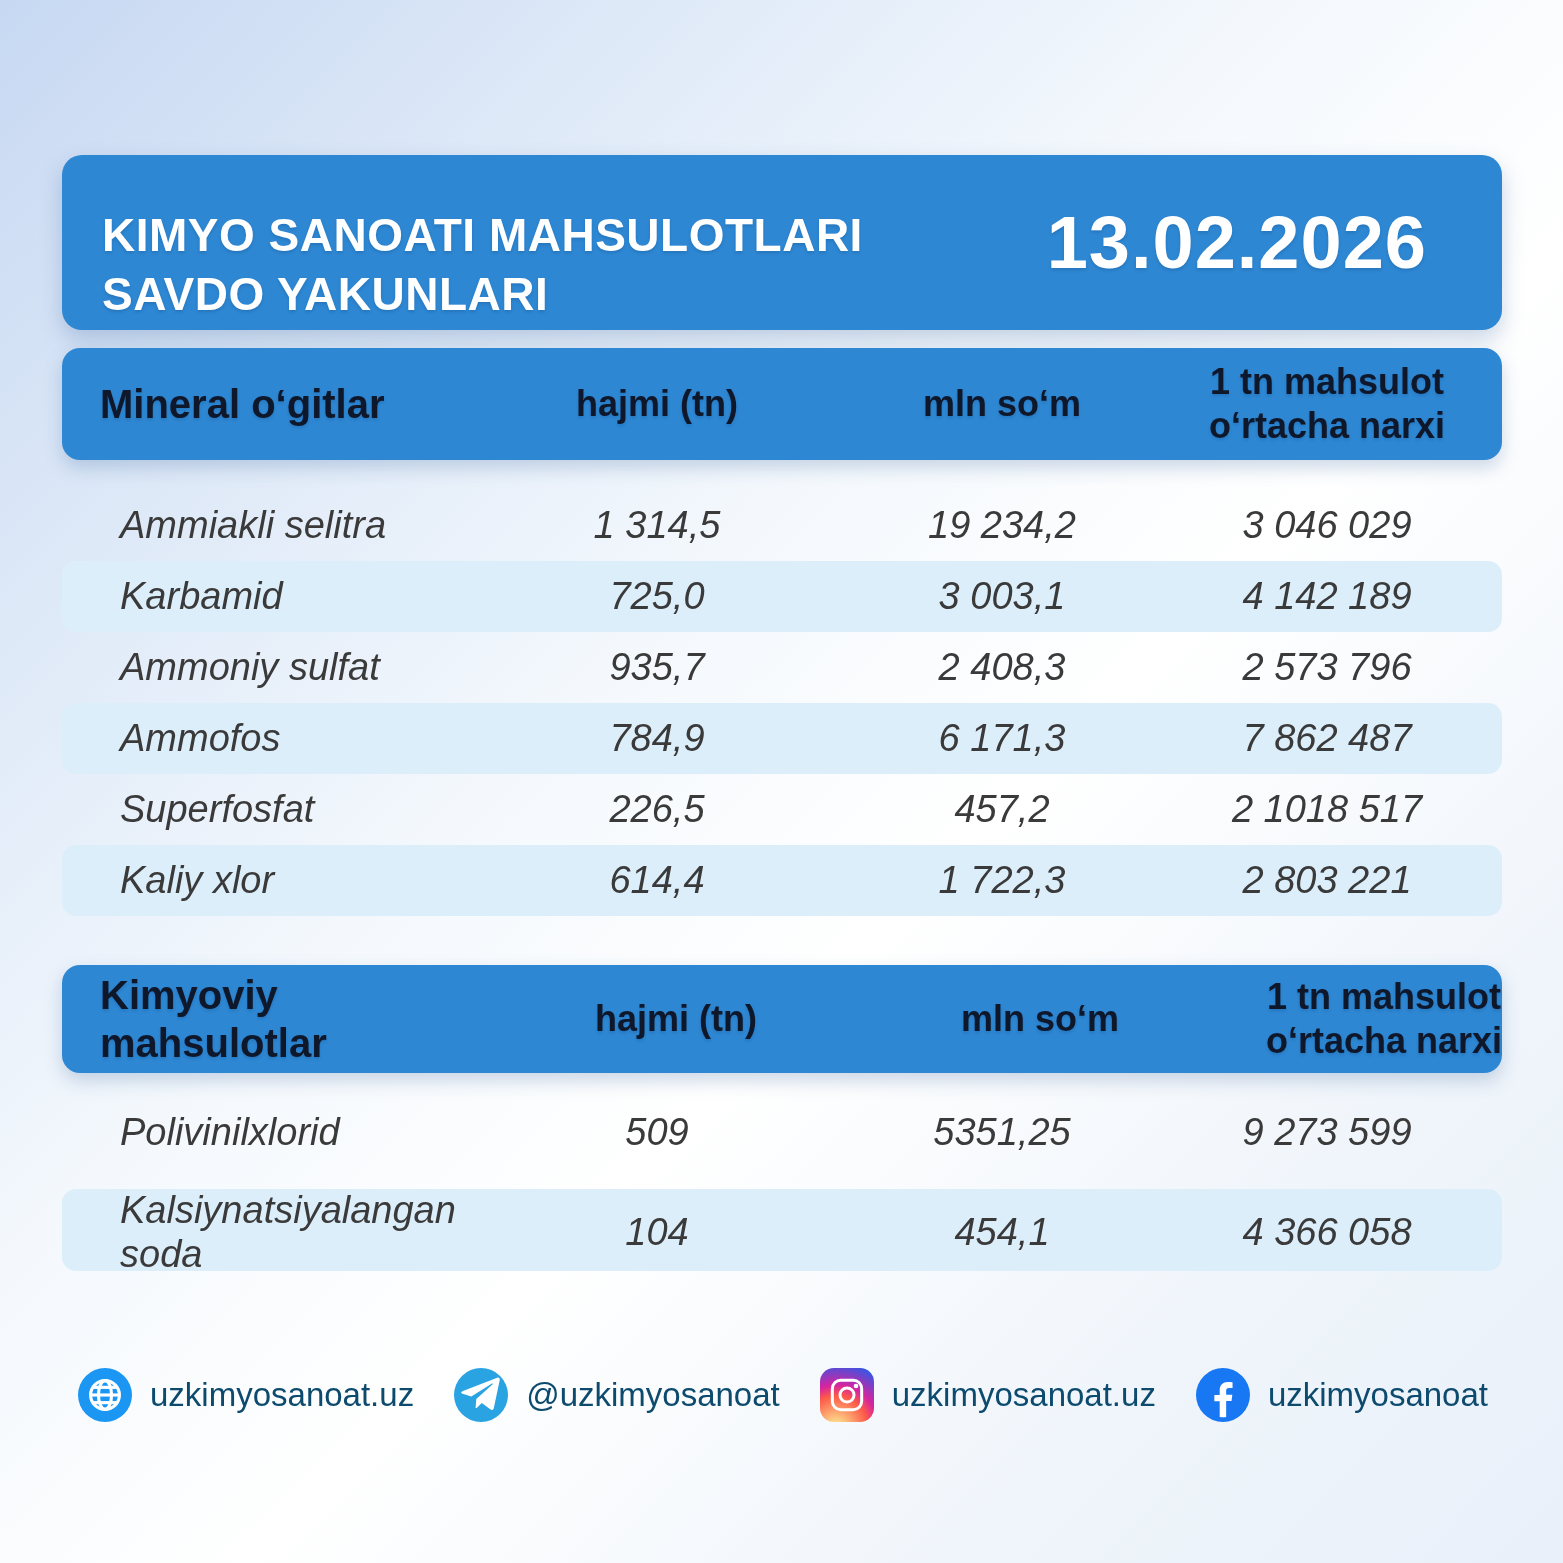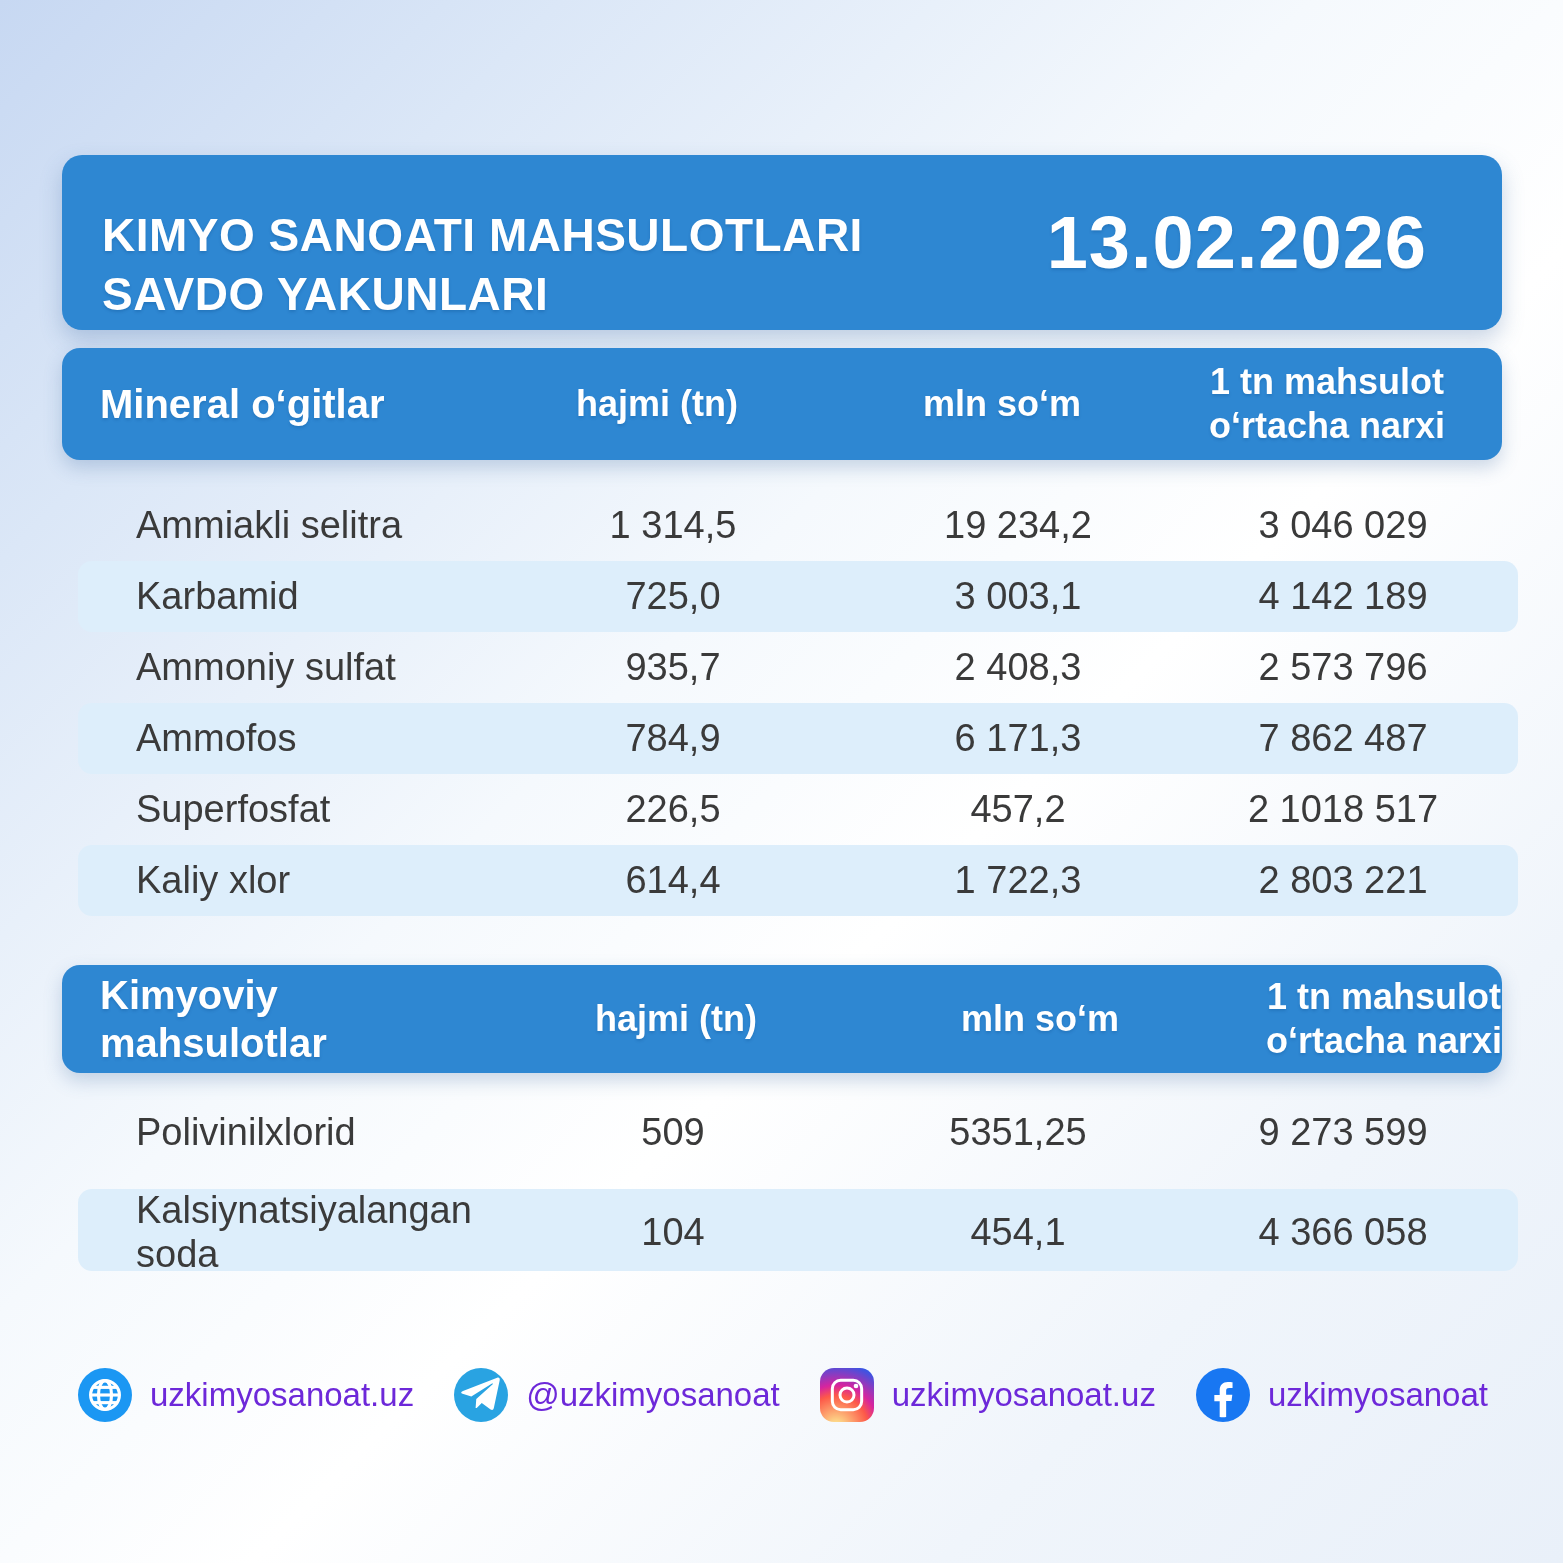--- a/index.html
+++ b/index.html
@@ -17,48 +17,48 @@
   }
   
   .title-card{top:155px;height:175px;display:flex;align-items:center;justify-content:space-between;padding:0 75px 0 40px;}
   .title{color:#fff;font-weight:bold;font-size:46px;line-height:1.28;letter-spacing:.5px;text-shadow:0 2px 3px rgba(0,60,120,.22);margin-top:45px;}
   .date{color:#fff;font-weight:bold;font-size:74px;letter-spacing:1px;text-shadow:0 2px 3px rgba(0,60,120,.22);}
   
   .thead{
     position:absolute;left:62px;width:1440px;box-sizing:border-box;
     background:#2e87d2;border-radius:18px;
     display:grid;grid-template-columns:400px 390px 300px 350px;align-items:center;
-    color:#ffffff;font-weight:bold;
+    color:#0f172a;font-weight:bold;
     box-shadow:0 8px 18px rgba(60,105,160,.25);
     text-shadow:0 2px 3px rgba(0,60,120,.2);
   }
   .thead1{top:348px;height:112px;}
   .thead2{top:965px;height:108px;gap:19px;}
   .thead .name{font-size:40px;padding-left:38px;line-height:1.2;}
   .thead .col{font-size:36px;text-align:center;line-height:1.22;padding:0 20px;}
   
-  .tbody{position:absolute;left:78px;width:1440px;}
+  .tbody{position:absolute;left:62px;width:1440px;font-style:italic;}
   .tbody1{top:490px;}
   .tbody2{top:1090px;}
   .row{
     display:grid;grid-template-columns:400px 390px 300px 350px;align-items:center;
     height:71px;font-size:38px;color:#3a3a3a;border-radius:14px;
   }
   .row.striped{background:#ddeefb;}
   .row .name{padding-left:58px;line-height:1.15;}
   .row .num{text-align:center;}
   .tbody2 .row{height:85px;}
   .tbody2 .row.striped{height:82px;margin-top:14px;}
   
   .footer{
     position:absolute;left:78px;top:1368px;width:1410px;
     display:flex;align-items:center;justify-content:space-between;
   }
   .social{display:flex;align-items:center;gap:18px;}
-  .social .label{font-size:33px;color:#6d28d9;}
+  .social .label{font-size:33px;color:#0c4a6e;}
   .icon{width:54px;height:54px;flex:0 0 54px;}
   .ig{
     width:54px;height:54px;border-radius:14px;
     background:radial-gradient(circle at 30% 110%,#fdf497 0%,#fd5949 45%,#d6249f 60%,#285AEB 95%);
     display:flex;align-items:center;justify-content:center;
   }
 </style>
 </head>
 <body>
 

